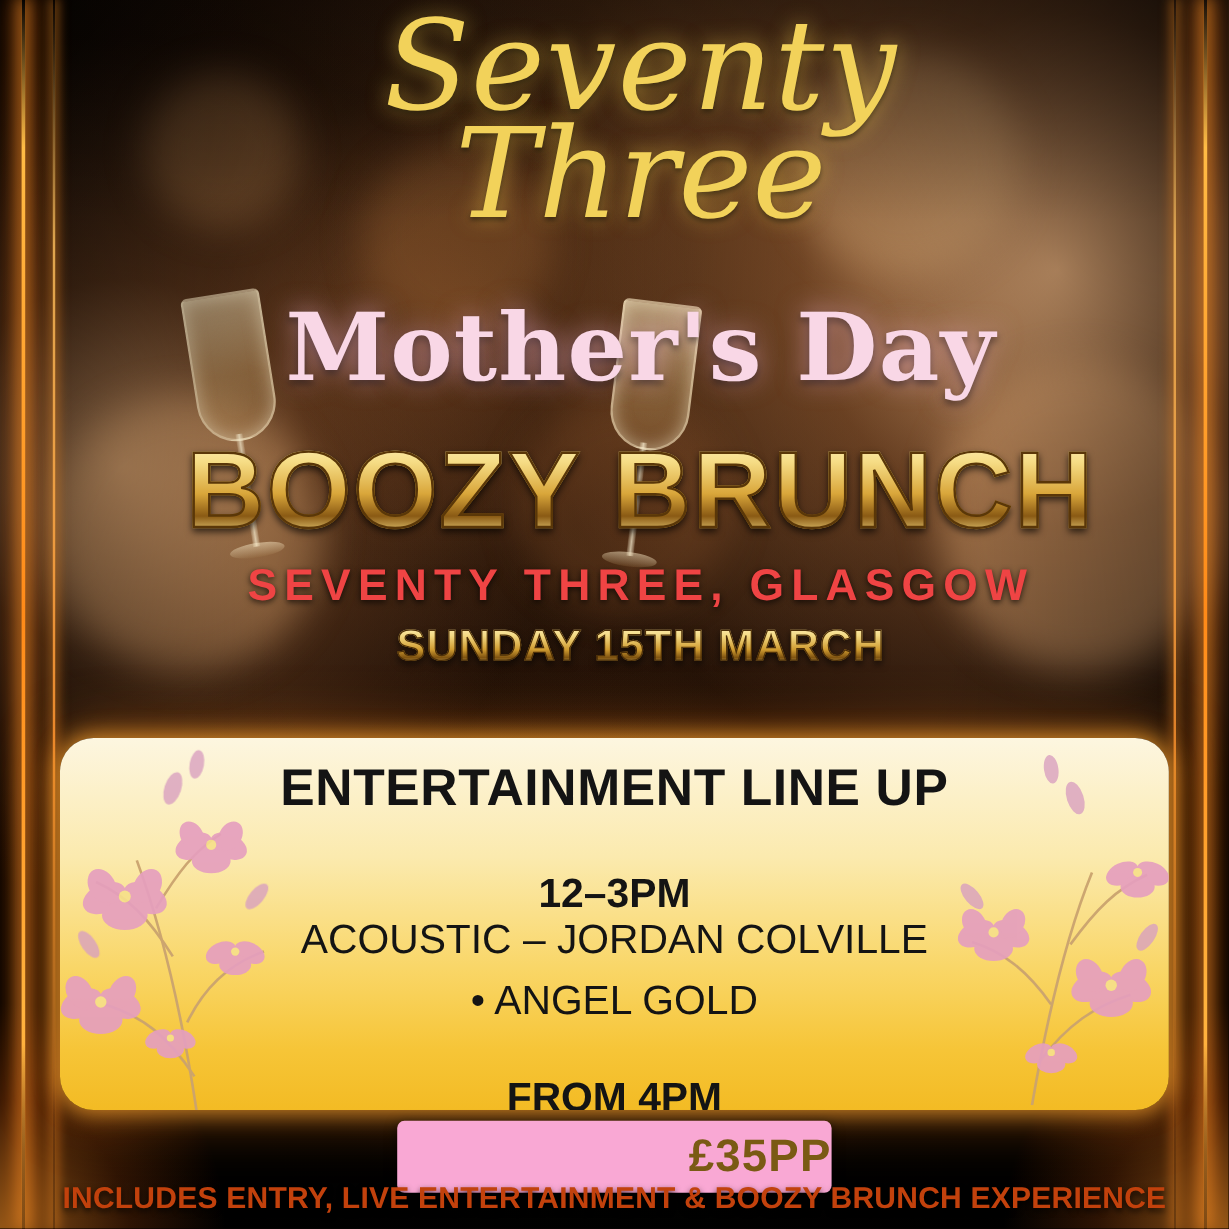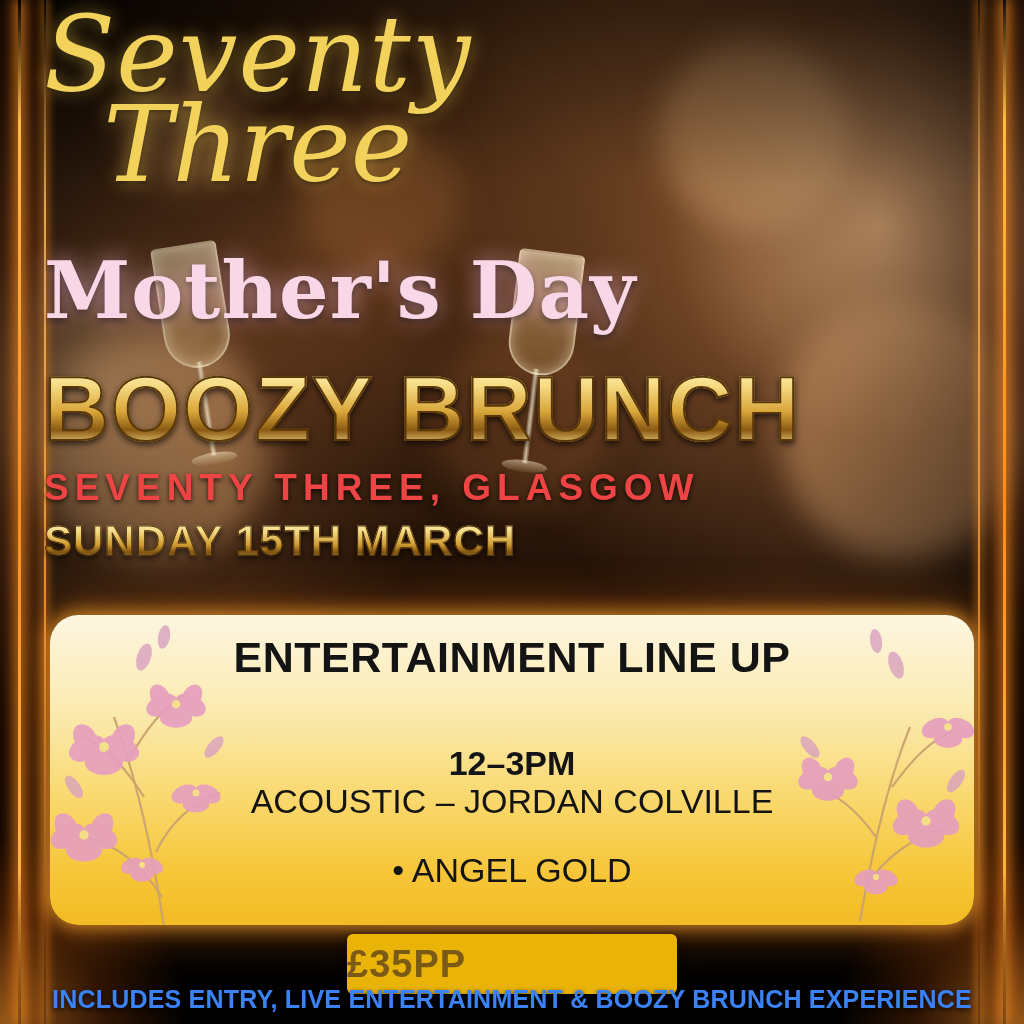--- a/index.html
+++ b/index.html
@@ -108,21 +108,21 @@
   }
   .corner-bl { left: 0; bottom: 0; }
   .corner-br { right: 0; bottom: 0; transform: scaleX(-1); }
 
   
   .content {
     position: absolute;
     inset: 0;
     display: flex;
     flex-direction: column;
-    align-items: flex-start;
+    align-items: center;
     padding-left: 44px;
   }
 
   .brand {
     margin-top: 8px;
     text-align: center;
     font-family: "DejaVu Serif", "Liberation Serif", serif;
     font-style: italic;
     color: #f2d25a;
     line-height: 0.92;
@@ -169,21 +169,21 @@
     font-size: 37px;
     font-weight: 800;
     letter-spacing: 6px;
     color: #ef4444;
     white-space: nowrap;
     text-shadow: 0 2px 5px rgba(0,0,0,0.75);
   }
 
   .date {
     margin-top: 8px;
-    font-size: 42px;
+    font-size: 36px;
     font-weight: 900;
     letter-spacing: 1px;
     white-space: nowrap;
     background: linear-gradient(180deg, #fff7d4 0%, #f4da84 30%, #cf9b30 58%, #7e5210 74%, #f0d47c 90%, #fff6cd 100%);
     -webkit-background-clip: text;
     background-clip: text;
     color: transparent;
     -webkit-text-stroke: 1px #4e3008;
     filter: drop-shadow(0 3px 3px rgba(0,0,0,0.6));
   }
@@ -208,21 +208,20 @@
     position: relative;
     z-index: 3;
     height: 100%;
     display: flex;
     flex-direction: column;
     align-items: center;
     justify-content: flex-start;
     padding-top: 18px;
     color: #141414;
     text-align: center;
-    gap: 18px;
   }
   .lineup-title {
     font-size: 43px;
     font-weight: 900;
     letter-spacing: 0.5px;
   }
   .slot {
     margin-top: 13px;
     line-height: 1.12;
   }
@@ -245,43 +244,43 @@
   }
   .flowers.left { left: -6px; top: -18px; width: 210px; height: 330px; }
   .flowers.right { right: -6px; top: -14px; width: 200px; height: 320px; }
 
   
   .price-box {
     position: absolute;
     left: 50%;
     transform: translateX(-50%);
     top: 934px;
-    width: 330px;
+    width: 362px;
     height: 60px;
-    background: #eab308;
+    background: #f9a8d4;
     border-radius: 6px;
     display: flex;
     align-items: center;
-    justify-content: flex-start;
+    justify-content: flex-end;
     box-shadow: 0 2px 10px rgba(0,0,0,0.5);
   }
   .price-box .price {
     font-size: 38px;
     font-weight: 900;
     color: #7a5a14;
     letter-spacing: 1px;
   }
 
   .includes {
     position: absolute;
     left: 0;
     right: 0;
     top: 985px;
     text-align: center;
-    color: #3b82f6;
+    color: #c2410c;
     font-size: 25px;
     font-weight: 800;
     letter-spacing: 0.2px;
     text-shadow: 0 2px 5px rgba(0,0,0,0.8);
     white-space: nowrap;
   }
 </style>
 </head>
 <body>
 

